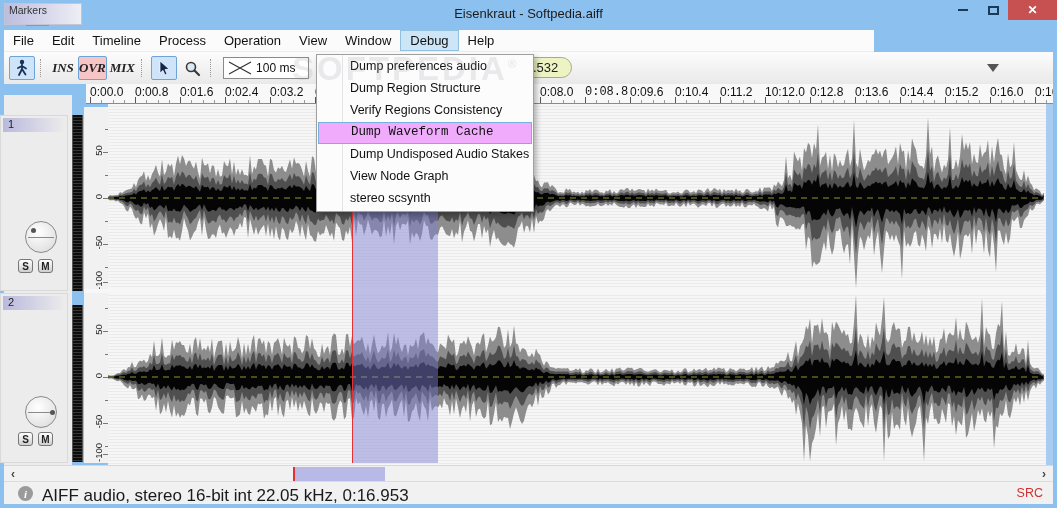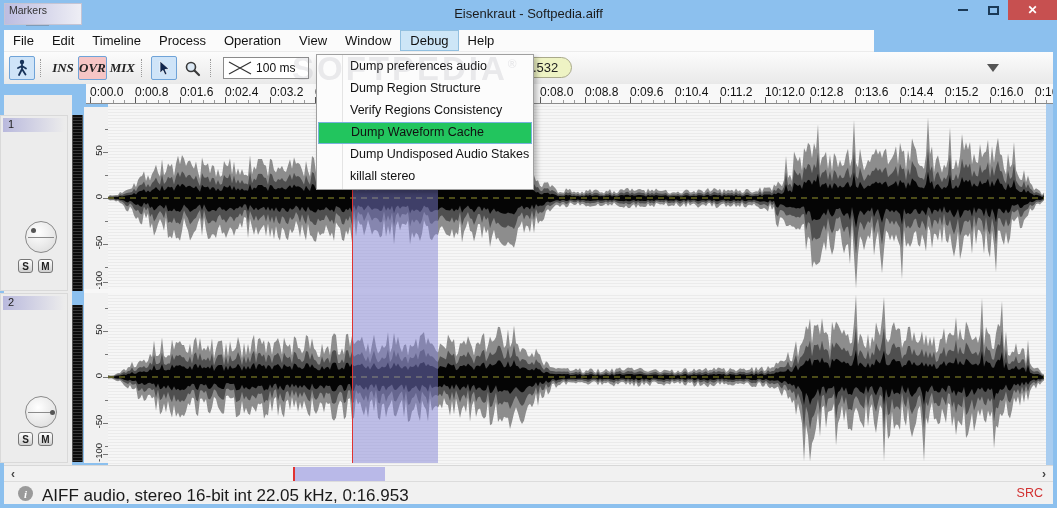--- a/index.html
+++ b/index.html
@@ -94,21 +94,21 @@
     color:#fff;font-family:"Liberation Serif",serif;font-style:italic;font-weight:bold;font-size:11px;
     display:flex;align-items:center;justify-content:center;}
   #statustext{position:absolute;left:38px;top:4px;font-size:17px;color:#1a1a1a;}
   #srclabel{position:absolute;right:10px;top:4px;font-size:12.5px;color:#d23030;}
   
   #debugmenu{position:absolute;left:316px;top:54px;width:218px;background:#fcfcfc;
     border:1px solid #a0a0a0;box-shadow:3px 3px 5px rgba(0,0,0,0.25);z-index:40;padding:1px;}
   #debugmenu::before{content:"";position:absolute;left:25px;top:0;bottom:0;width:1px;background:#e4e4e4;}
   .popup-item{position:relative;height:22px;line-height:21px;font-size:12.5px;color:#111;
     padding-left:32px;white-space:nowrap;}
-  .popup-item.hl{background:#22c55e;border:1px solid #7ab0dd;line-height:19px;}
+  .popup-item.hl{background:#f0abfc;border:1px solid #7ab0dd;line-height:19px;font-family:Liberation Mono, monospace;}
   
   #watermark{position:absolute;left:292px;top:50px;z-index:50;pointer-events:none;
     font-size:33px;font-weight:bold;letter-spacing:3px;color:rgba(150,150,160,0.18);}
   #watermark sup{font-size:12px;}
 </style>
 </head>
 <body>
 
 <div id="win">
 
@@ -247,21 +247,21 @@
       <div class="rlabel" style="left: 409px;">0:07.2</div>
       <div class="rtick" style="left: 409px; height: 6px;"></div>
       <div class="rtick" style="left: 420.25px; height: 3px; background: rgb(153, 153, 153);"></div>
       <div class="rtick" style="left: 431.5px; height: 3px; background: rgb(153, 153, 153);"></div>
       <div class="rtick" style="left: 442.75px; height: 3px; background: rgb(153, 153, 153);"></div>
       <div class="rlabel" style="left: 454px;">0:08.0</div>
       <div class="rtick" style="left: 454px; height: 6px;"></div>
       <div class="rtick" style="left: 465.25px; height: 3px; background: rgb(153, 153, 153);"></div>
       <div class="rtick" style="left: 476.5px; height: 3px; background: rgb(153, 153, 153);"></div>
       <div class="rtick" style="left: 487.75px; height: 3px; background: rgb(153, 153, 153);"></div>
-      <div class="rlabel" style="left: 499px;">0:08.8</div>
+      <div class="rlabel" style="left: 499px; font-family: Liberation Mono, monospace;">0:08.8</div>
       <div class="rtick" style="left: 499px; height: 6px;"></div>
       <div class="rtick" style="left: 510.25px; height: 3px; background: rgb(153, 153, 153);"></div>
       <div class="rtick" style="left: 521.5px; height: 3px; background: rgb(153, 153, 153);"></div>
       <div class="rtick" style="left: 532.75px; height: 3px; background: rgb(153, 153, 153);"></div>
       <div class="rlabel" style="left: 544px;">0:09.6</div>
       <div class="rtick" style="left: 544px; height: 6px;"></div>
       <div class="rtick" style="left: 555.25px; height: 3px; background: rgb(153, 153, 153);"></div>
       <div class="rtick" style="left: 566.5px; height: 3px; background: rgb(153, 153, 153);"></div>
       <div class="rtick" style="left: 577.75px; height: 3px; background: rgb(153, 153, 153);"></div>
       <div class="rlabel" style="left: 589px;">0:10.4</div>
@@ -410,18 +410,19 @@
     <div id="statustext">AIFF audio, stereo 16-bit int 22.05 kHz, 0:16.953</div>
     <div id="srclabel">SRC</div>
   </div>
 
   <div id="debugmenu">
       <div class="popup-item">Dump preferences audio</div>
       <div class="popup-item">Dump Region Structure</div>
       <div class="popup-item">Verify Regions Consistency</div>
       <div class="popup-item hl">Dump Waveform Cache</div>
       <div class="popup-item">Dump Undisposed Audio Stakes</div>
-      <div class="popup-item">killall stereo</div>
+      <div class="popup-item">View Node Graph</div>
+      <div class="popup-item">stereo scsynth</div>
     </div>
 
   <div id="watermark"><span>SOFTPEDIA</span><sup>®</sup></div>
 
 </div>
 
 </body></html>

